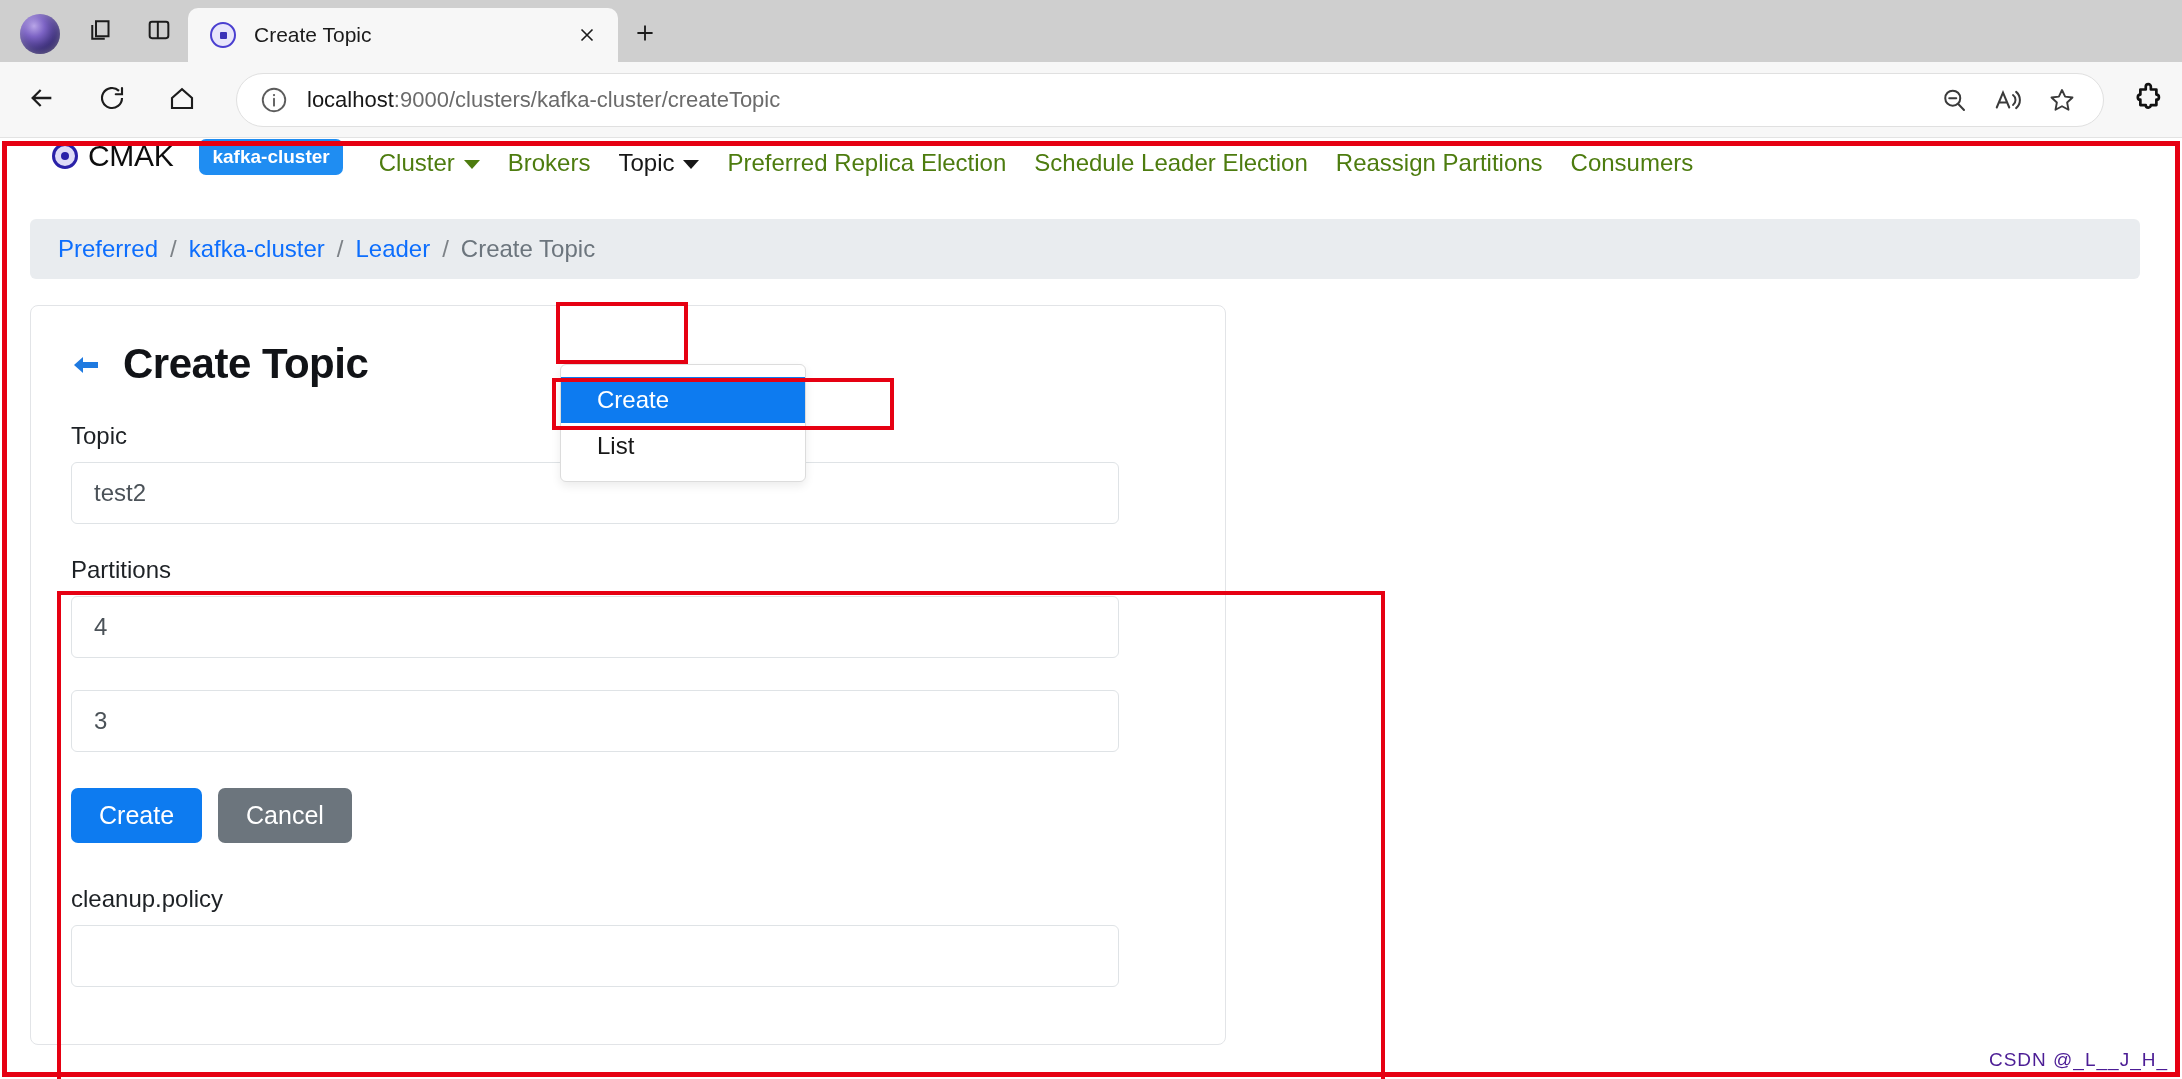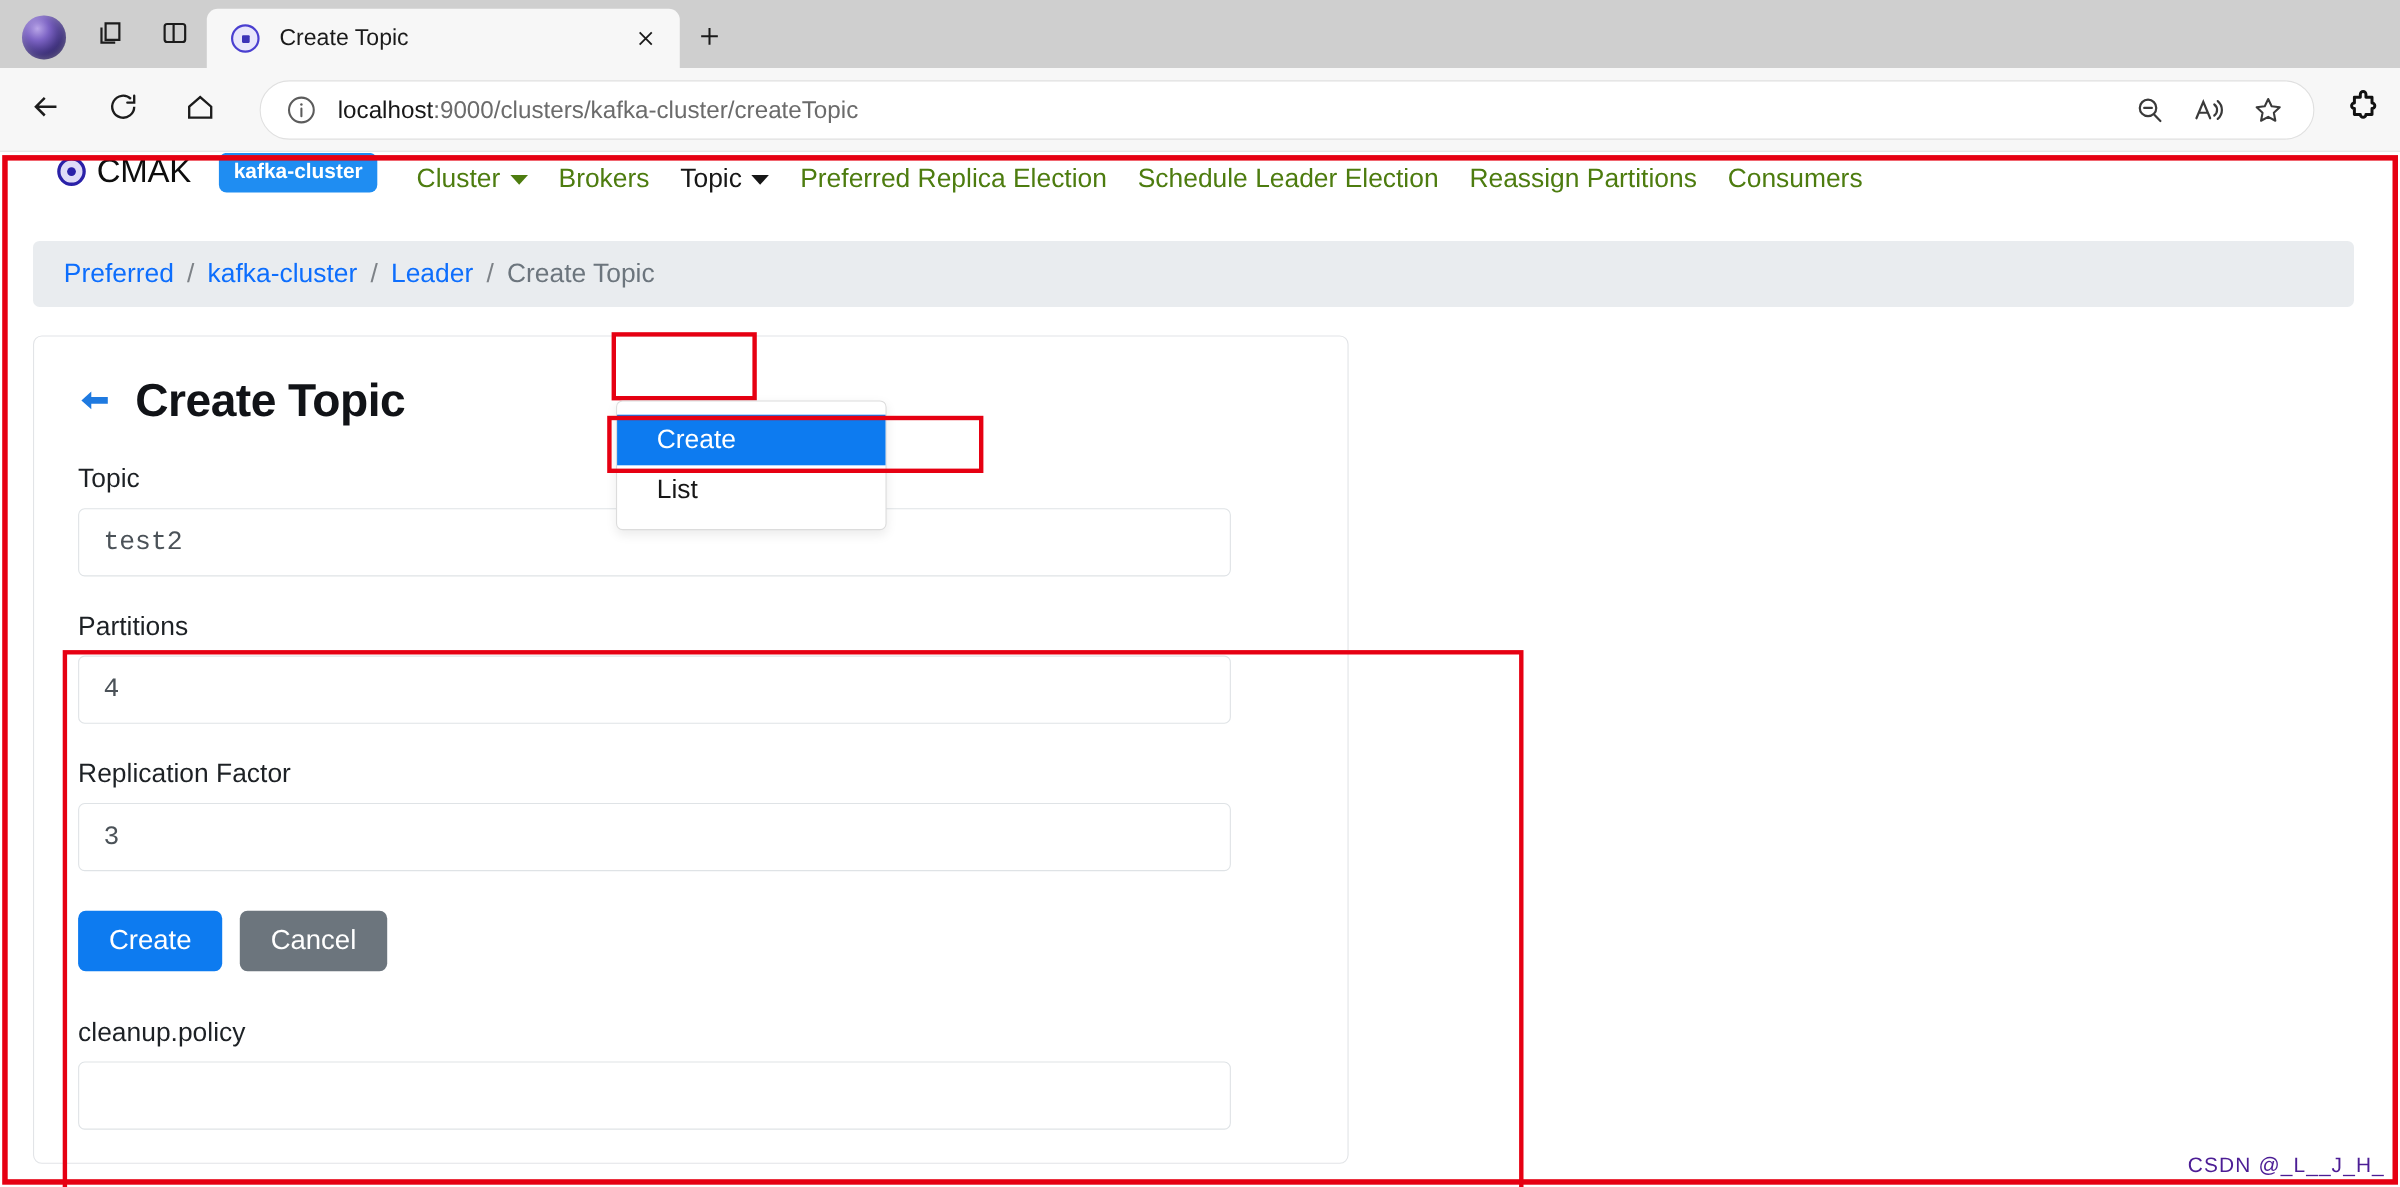--- a/index.html
+++ b/index.html
@@ -155,21 +155,21 @@
   }
   .card-head { display: flex; align-items: center; gap: 22px; margin-bottom: 34px; }
   .back-arrow { color: #1f7ae0; font-size: 34px; line-height: 1; }
   .card-title { font-size: 42px; color: #111317; font-weight: bold; letter-spacing: -0.5px; }
 
   .field { margin-bottom: 10px; }
   .field-label { font-size: 24px; color: #1d2125; margin-bottom: 12px; }
   .field-input {
     width: 1048px; height: 62px; border: 1px solid #dfe3e6; border-radius: 6px;
     background: #fff; font-size: 24px; color: #4b5258;
-    padding: 0 22px; font-family: Liberation Mono, monospace;
+    padding: 0 22px; font-family: Liberation Sans, sans-serif;
   }
   .field-gap { height: 22px; }
 
   .btn-row { display: flex; gap: 16px; margin-top: 36px; }
   .btn {
     font-size: 25px; padding: 13px 28px; border-radius: 7px; border: none;
     color: #fff; font-family: "Liberation Sans", sans-serif; cursor: pointer;
   }
   .btn-primary { background: #0d7bf0; }
   .btn-secondary { background: #6c757d; }
@@ -349,21 +349,20 @@
       </div>
       <div class="field-gap"></div>
 
       <div class="field">
         <div class="field-label">Partitions</div>
         <input class="field-input" type="text" value="4" style="">
       </div>
       <div class="field-gap"></div>
 
       <div class="field">
-        <div class="field-label">Replication Factor</div>
         <input class="field-input" type="text" value="3" style="">
       </div>
 
       <div class="btn-row">
         <button class="btn btn-primary">Create</button>
         <button class="btn btn-secondary">Cancel</button>
       </div>
 
       <div style="height:42px"></div>
 

